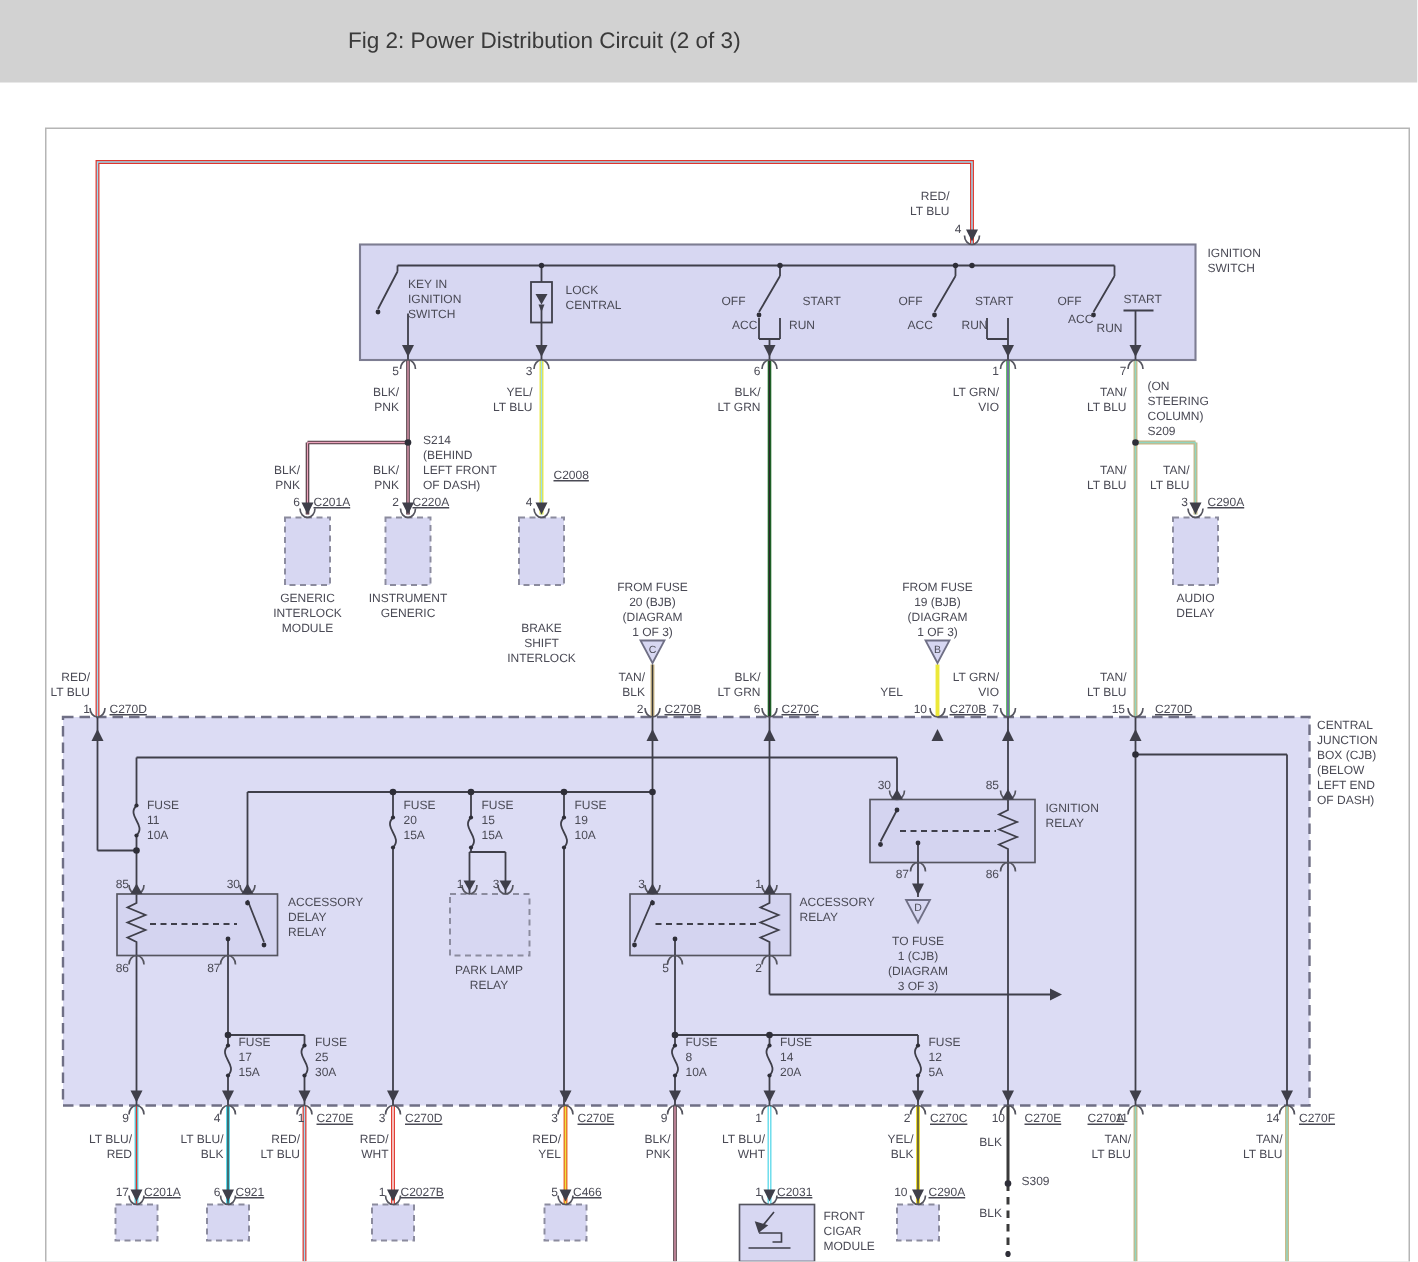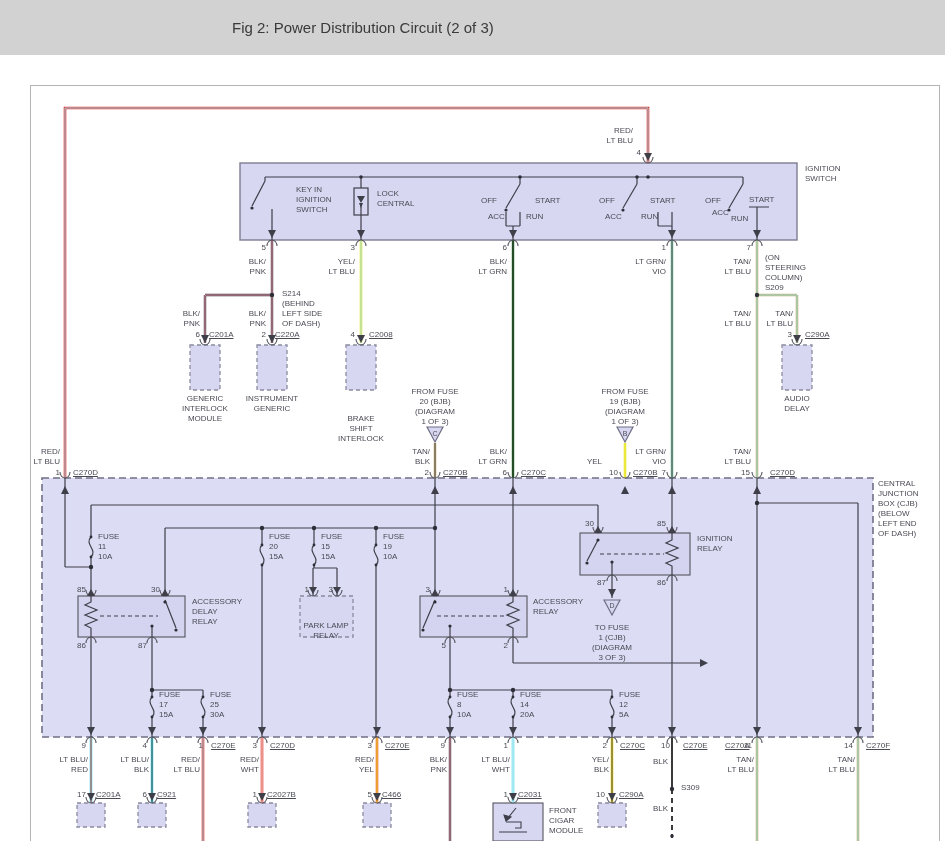--- a/index.html
+++ b/index.html
@@ -288,21 +288,21 @@
   </g>
 
   <g fill="none" stroke="#3f3f4a" stroke-width="1.1">
     <path d="M516,808 L507,819 M506,822 h15 v6 h-6 M499,832 h28"></path>
     <polygon points="506,821 504,815 511,817" fill="#3f3f4a"></polygon>
   </g>
 </svg>
 
 <div class="lbl" style="left:805px;top:164px">IGNITION
 SWITCH</div>
-<div class="lbl" style="left:296px;top:185px">KEY IN
+<div class="lbl" style="left:272px;top:185px">KEY IN
 IGNITION
 SWITCH</div>
 <div class="lbl" style="left:377px;top:189px">LOCK
 CENTRAL</div>
 <div class="lbl r" style="right:304px;top:148px">4</div>
 <div class="lbl r" style="right:312px;top:126px">RED/
 LT BLU</div>
 <div class="lbl" style="left:481px;top:196px">OFF</div>
 <div class="lbl" style="left:535px;top:196px">START</div>
 <div class="lbl" style="left:488px;top:212px">ACC</div>
@@ -326,40 +326,40 @@
 <div class="lbl r" style="right:590px;top:257px">YEL/
 LT BLU</div>
 <div class="lbl r" style="right:438px;top:257px">BLK/
 LT GRN</div>
 <div class="lbl r" style="right:279px;top:257px">LT GRN/
 VIO</div>
 <div class="lbl r" style="right:194px;top:257px">TAN/
 LT BLU</div>
 <div class="lbl" style="left:282px;top:289px">S214
 (BEHIND
-LEFT SIDE
+LEFT FRONT
 OF DASH)</div>
 <div class="lbl" style="left:765px;top:253px">(ON
 STEERING
 COLUMN)
 S209</div>
 <div class="lbl r" style="right:745px;top:309px">BLK/
 PNK</div>
 <div class="lbl r" style="right:679px;top:309px">BLK/
 PNK</div>
 <div class="lbl r" style="right:194px;top:309px">TAN/
 LT BLU</div>
 <div class="lbl r" style="right:152px;top:309px">TAN/
 LT BLU</div>
 <div class="lbl r" style="right:745px;top:330px">6</div>
 <div class="lbl u" style="left:209px;top:330px">C201A</div>
 <div class="lbl r" style="right:679px;top:330px">2</div>
 <div class="lbl u" style="left:275px;top:330px">C220A</div>
 <div class="lbl r" style="right:590px;top:330px">4</div>
-<div class="lbl u" style="left:369px;top:330px">C2008</div>
+<div class="lbl u" style="left:369px;top:312px">C2008</div>
 <div class="lbl r" style="right:153px;top:330px">3</div>
 <div class="lbl u" style="left:805px;top:330px">C290A</div>
 <div class="lbl c" style="left:205px;top:394px">GENERIC
 INTERLOCK
 MODULE</div>
 <div class="lbl c" style="left:272px;top:394px">INSTRUMENT
 GENERIC</div>
 <div class="lbl c" style="left:361px;top:414px">BRAKE
 SHIFT
 INTERLOCK</div>
@@ -433,21 +433,21 @@
 <div class="lbl" style="left:619px;top:690px">FUSE
 12
 5A</div>
 <div class="lbl" style="left:192px;top:597px">ACCESSORY
 DELAY
 RELAY</div>
 <div class="lbl" style="left:697px;top:534px">IGNITION
 RELAY</div>
 <div class="lbl" style="left:533px;top:597px">ACCESSORY
 RELAY</div>
-<div class="lbl c" style="left:326px;top:621px">PARK LAMP
+<div class="lbl c" style="left:326px;top:642px">PARK LAMP
 RELAY</div>
 <div class="lbl r" style="right:351px;top:519px">30</div>
 <div class="lbl r" style="right:279px;top:519px">85</div>
 <div class="lbl r" style="right:339px;top:578px">87</div>
 <div class="lbl r" style="right:279px;top:578px">86</div>
 <div class="lbl r" style="right:859px;top:585px">85</div>
 <div class="lbl r" style="right:785px;top:585px">30</div>
 <div class="lbl r" style="right:859px;top:641px">86</div>
 <div class="lbl r" style="right:798px;top:641px">87</div>
 <div class="lbl r" style="right:636px;top:585px">1</div>

